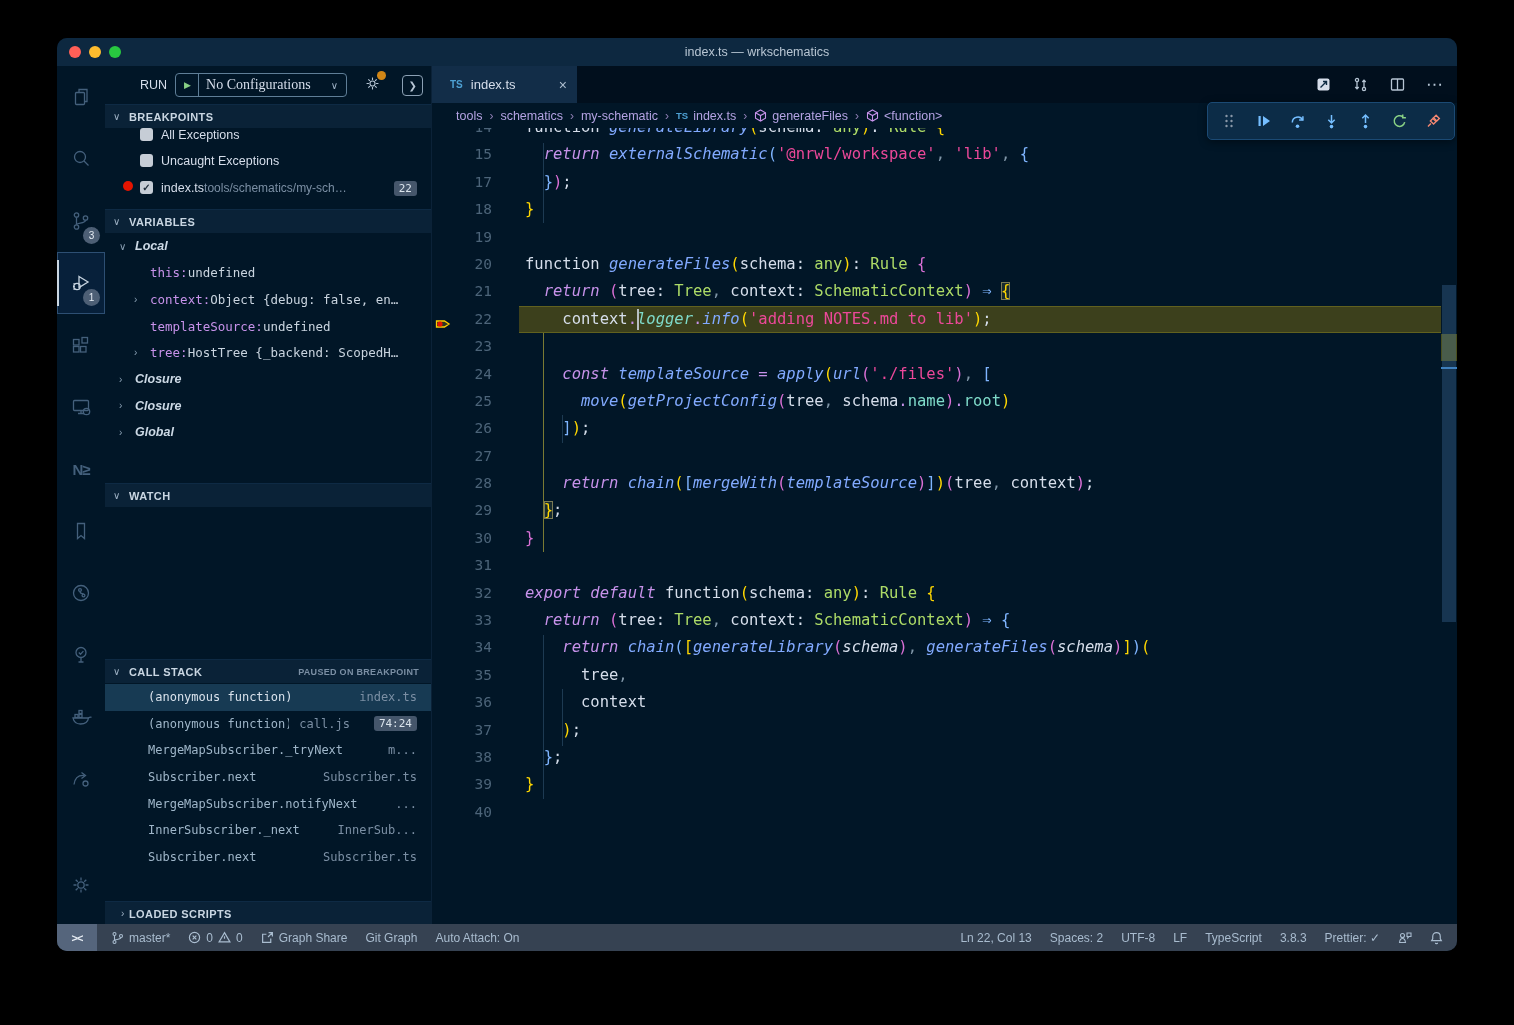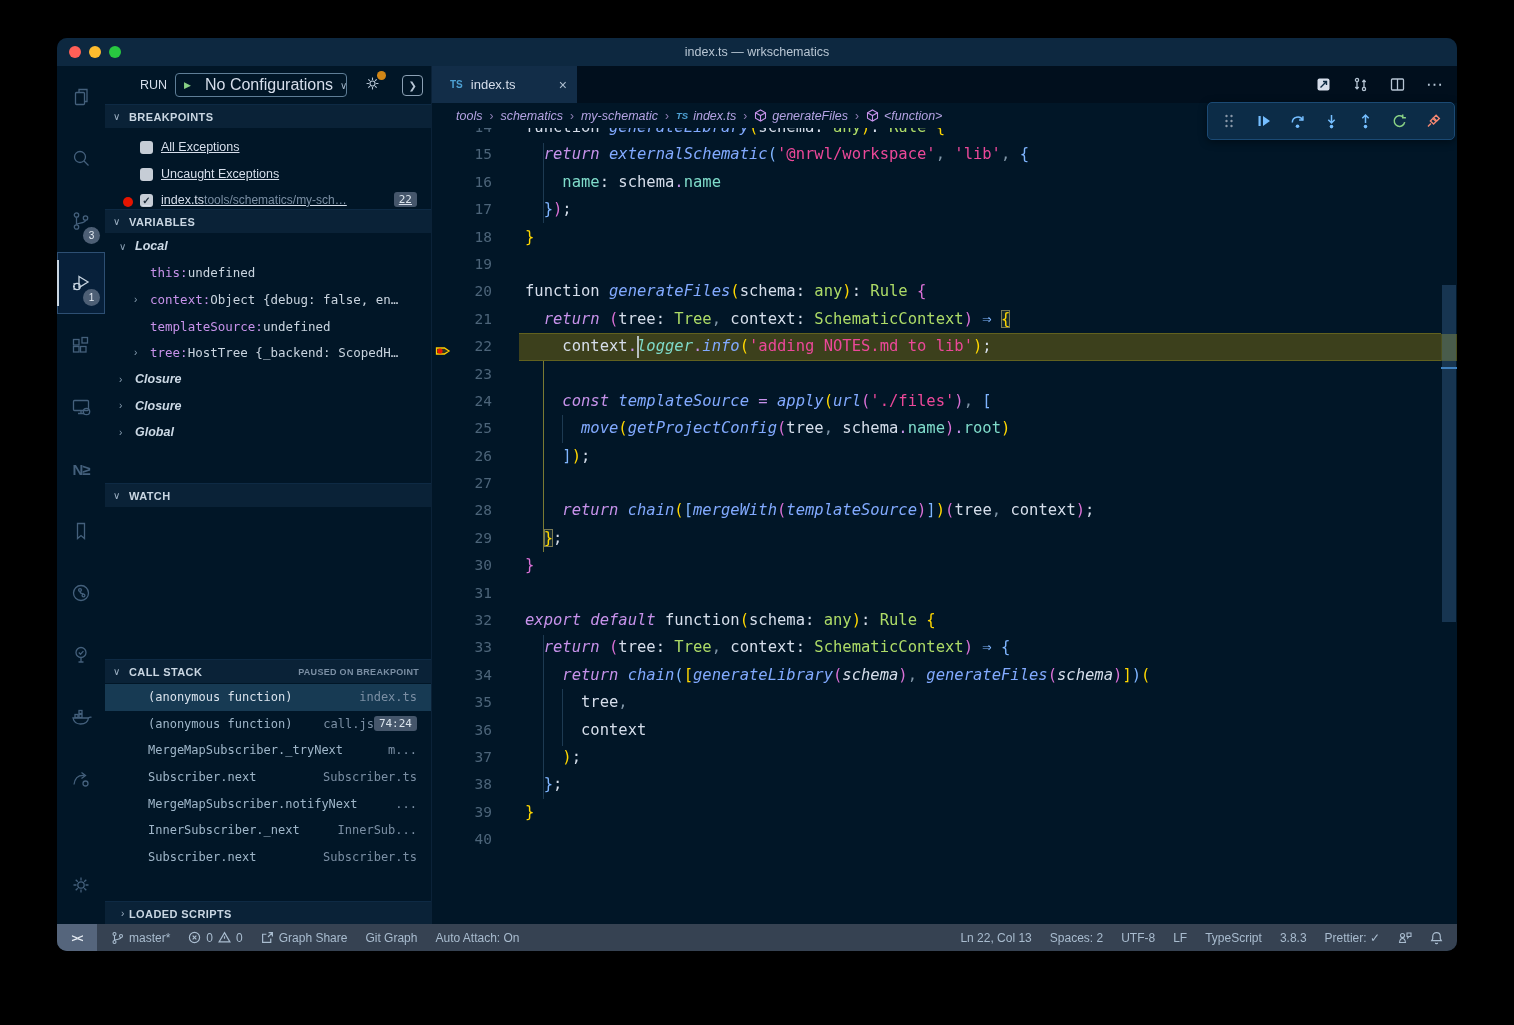--- a/index.html
+++ b/index.html
@@ -23,56 +23,56 @@
   
   .sidebar{position:absolute;left:48px;top:28px;width:327px;height:858px;background:#011627;border-right:1px solid #0b2238;}
   .sec-header{position:absolute;left:0;right:0;height:24px;background:#0a2237;display:flex;align-items:center;font-size:11px;font-weight:bold;letter-spacing:.4px;color:#c9d6e2;padding-left:8px;border-top:1px solid #0e2a44;}
   .sec-header .chev{width:16px;font-size:10px;color:#9db0c3;font-weight:normal;}
   .sec-right{margin-left:auto;margin-right:12px;font-size:9px;color:#7b8fa4;letter-spacing:.3px;}
   .runbar{position:absolute;left:0;top:0;right:0;height:38px;display:flex;align-items:center;padding-left:35px;}
   .run-label{font-size:12.5px;color:#d6deeb;margin-right:8px;}
   .cfg{height:24px;width:172px;border:1px solid #5f7e97;border-radius:4px;display:flex;align-items:center;padding:0 8px;gap:7px;}
   .cfg .play{color:#89d185;font-size:9px;}
   .cfg .vdiv{width:1px;align-self:stretch;background:#5f7e97;}
-  .cfg .cfg-label{font-size:16px;color:#d6deeb;white-space:nowrap;}
+  .cfg .cfg-label{font-size:14px;color:#d6deeb;white-space:nowrap;font-family:Liberation Serif, serif;}
   .cfg .dd{margin-left:auto;color:#9fb2c6;font-size:10px;}
   .run-gear{position:relative;margin-left:16px;}
   .run-gear svg{stroke:#b6c5d4;fill:none;stroke-width:1.4;}
   .gear-dot{position:absolute;right:-4px;top:-3px;width:9px;height:9px;border-radius:50%;background:#d18616;}
   .console-btn{margin-left:20px;width:21px;height:21px;border:1px solid #8ba0b4;border-radius:4px;color:#b6c5d4;font-size:10px;display:flex;align-items:center;justify-content:center;}
-  .bp-row{display:flex;align-items:flex-end;height:26.3px;padding-left:18px;padding-right:14px;font-size:12.5px;color:#d6deeb;text-decoration:underline;}
+  .bp-row{display:flex;align-items:flex-start;height:26.3px;padding-left:18px;padding-right:14px;font-size:12.5px;color:#d6deeb;}
   .bp-dot{width:10px;height:10px;border-radius:50%;margin-right:7px;flex:0 0 10px;}
   .bp-dot.on{background:#e51400;}
   .checkbox{width:13px;height:13px;border-radius:3px;background:#c6cdd6;margin-right:8px;flex:0 0 13px;display:flex;align-items:center;justify-content:center;font-size:10px;color:#1b2a38;font-weight:bold;}
   .bp-path{color:#7b8fa4;margin-left:0;flex:1;white-space:nowrap;overflow:hidden;font-size:12px;}
   .badge{background:#45566b;color:#dbe4ec;font-size:11px;border-radius:3px;padding:1px 5px;font-family:"DejaVu Sans Mono",monospace;}
   .var-row{display:flex;align-items:center;height:26.6px;font-family:"DejaVu Sans Mono",monospace;font-size:12.5px;color:#d6deeb;}
   .var-row .chev{width:16px;flex:0 0 16px;color:#8aa0b4;font-size:10px;font-family:"Liberation Sans",sans-serif;}
   .vlabel{font-family:"Liberation Sans",sans-serif;font-weight:bold;font-size:12.5px;color:#ccd9e5;font-style:italic;}
   .vname{color:#c792ea;}
   .vval{color:#c9d4df;white-space:nowrap;overflow:hidden;}
   .cs-row{display:flex;align-items:center;height:26.6px;padding:0 14px 0 43px;font-family:"DejaVu Sans Mono",monospace;font-size:12px;color:#9fb6c9;}
   .cs-row.selected{background:#173a53;color:#d9e2ec;}
   .cs-name{white-space:nowrap;overflow:hidden;}
   .cs-file{margin-left:auto;color:#7b8fa4;padding-left:10px;white-space:nowrap;}
-  .cs-badge{margin-left:0;}
+  .cs-badge{margin-left:24px;}
   
   .editor{position:absolute;left:375px;top:28px;width:1025px;height:858px;background:#011627;}
   .tabbar{position:absolute;left:0;top:0;right:0;height:37px;background:#010f1d;display:flex;}
   .tab{width:145px;height:37px;background:#122d48;display:flex;align-items:center;padding:0 10px 0 18px;gap:8px;}
   .ts-chip{color:#4ea1d3;font-weight:bold;font-size:10px;}
   .tab-label{font-size:13px;color:#d6deeb;}
   .tab-close{margin-left:auto;color:#aebfd0;font-size:14px;}
   .editor-actions{position:absolute;right:14px;top:0;height:37px;display:flex;align-items:center;gap:20px;}
   .editor-actions svg{stroke:#b6c5d4;fill:none;stroke-width:1.3;}
   .more-dots{color:#b6c5d4;font-size:17px;}
   .breadcrumbs{position:absolute;left:0;top:37px;right:0;height:25px;display:flex;align-items:center;padding-left:24px;font-size:12.5px;color:#b4a3e3;gap:7px;}
   .bc-sep{color:#8d7db3;font-size:12px;}
   .bc-ts{color:#4ea1d3;font-weight:bold;font-size:9.5px;}
-  .bc-item{display:flex;align-items:center;gap:5px;font-style:italic;}
+  .bc-item{display:flex;align-items:center;gap:5px;}
   
   .code-area{position:absolute;left:0;top:62px;right:0;bottom:0;overflow:hidden;}
   .code-lines{position:absolute;left:0;top:-14px;right:0;}
   .code-line{position:relative;height:27.4px;line-height:27.4px;font-family:"DejaVu Sans Mono",monospace;font-size:15.5px;}
   .code-line .num{position:absolute;left:0;top:0;width:60px;text-align:right;color:#4c6479;font-size:14.5px;}
   .code-line .content{position:absolute;left:93px;top:0;white-space:pre;}
   .code-line.current .hl{position:absolute;left:87px;right:16px;top:0;bottom:0;background:#3c401c;border-top:1px solid #61611f;border-bottom:1px solid #61611f;}
   .cursor{position:absolute;left:205px;top:3px;bottom:3px;width:2px;background:#d6deeb;opacity:.8;}
   .bp-arrow{position:absolute;left:3px;top:7px;}
   .guide{position:absolute;width:1px;background:#1d3a52;}
@@ -419,24 +419,20 @@
         <div class="guide" style="left:130px;top:575px;height:57px"></div>
       <div class="code-line">
             <span class="num">14</span>
             <span class="content"><span class="c-tx">function </span><span class="c-fn">generateLibrary</span><span class="c-bY">(</span><span class="c-tx">schema</span><span class="c-tx">: </span><span class="c-ty">any</span><span class="c-bY">)</span><span class="c-tx">: </span><span class="c-ty">Rule</span><span class="c-bY"> {</span></span>
           </div>
           <div class="code-line">
             <span class="num">15</span>
             <span class="content"><span class="c-tx">  </span><span class="c-kw">return </span><span class="c-fn">externalSchematic</span><span class="c-bB">(</span><span class="c-str">'@nrwl/workspace'</span><span class="c-cm">, </span><span class="c-str">'lib'</span><span class="c-cm">, </span><span class="c-bB">{</span></span>
           </div>
           <div class="code-line">
-            <span class="num">16</span>
-            <span class="content"><span class="c-tx">    </span><span class="c-pr">name</span><span class="c-tx">: </span><span class="c-tx">schema</span><span class="c-pu">.</span><span class="c-pr">name</span></span>
-          </div>
-          <div class="code-line">
             <span class="num">17</span>
             <span class="content"><span class="c-tx">  </span><span class="c-bB">}</span><span class="c-bP">)</span><span class="c-tx">;</span></span>
           </div>
           <div class="code-line">
             <span class="num">18</span>
             <span class="content"><span class="c-bY">}</span></span>
           </div>
           <div class="code-line">
             <span class="num">19</span>
             <span class="content"></span>

